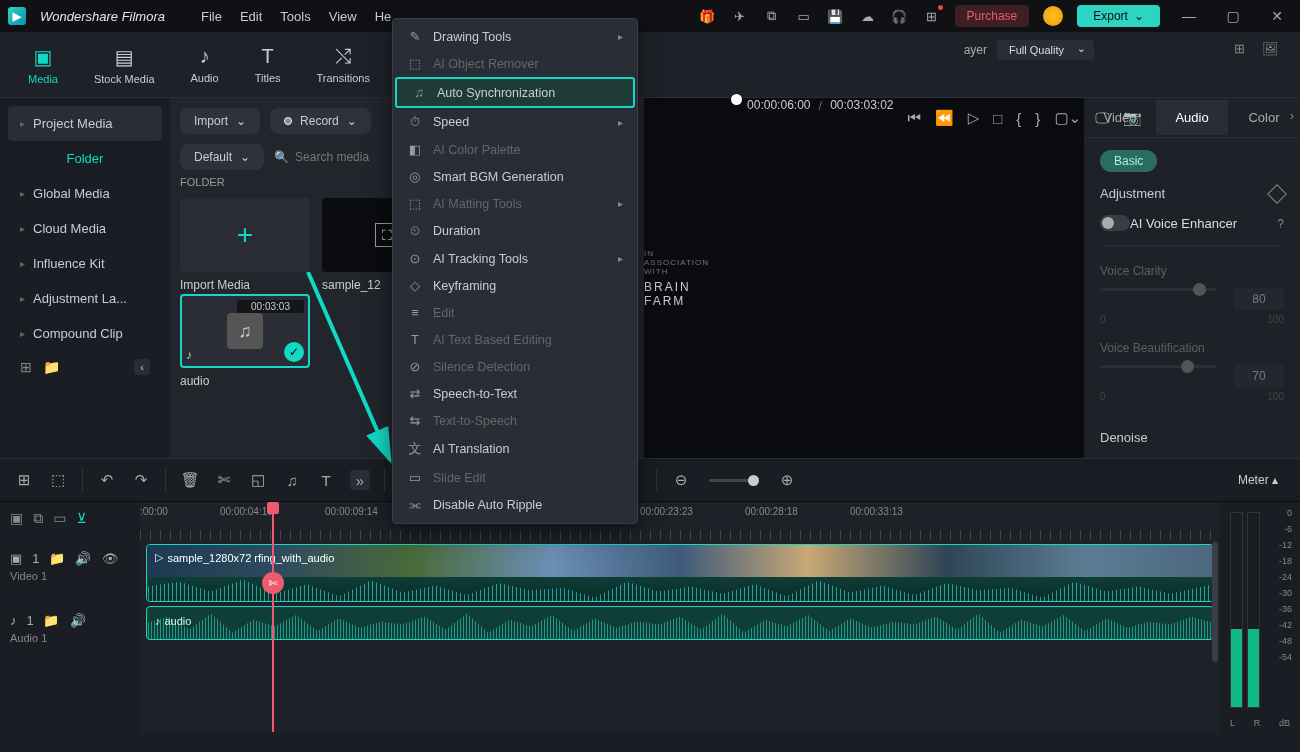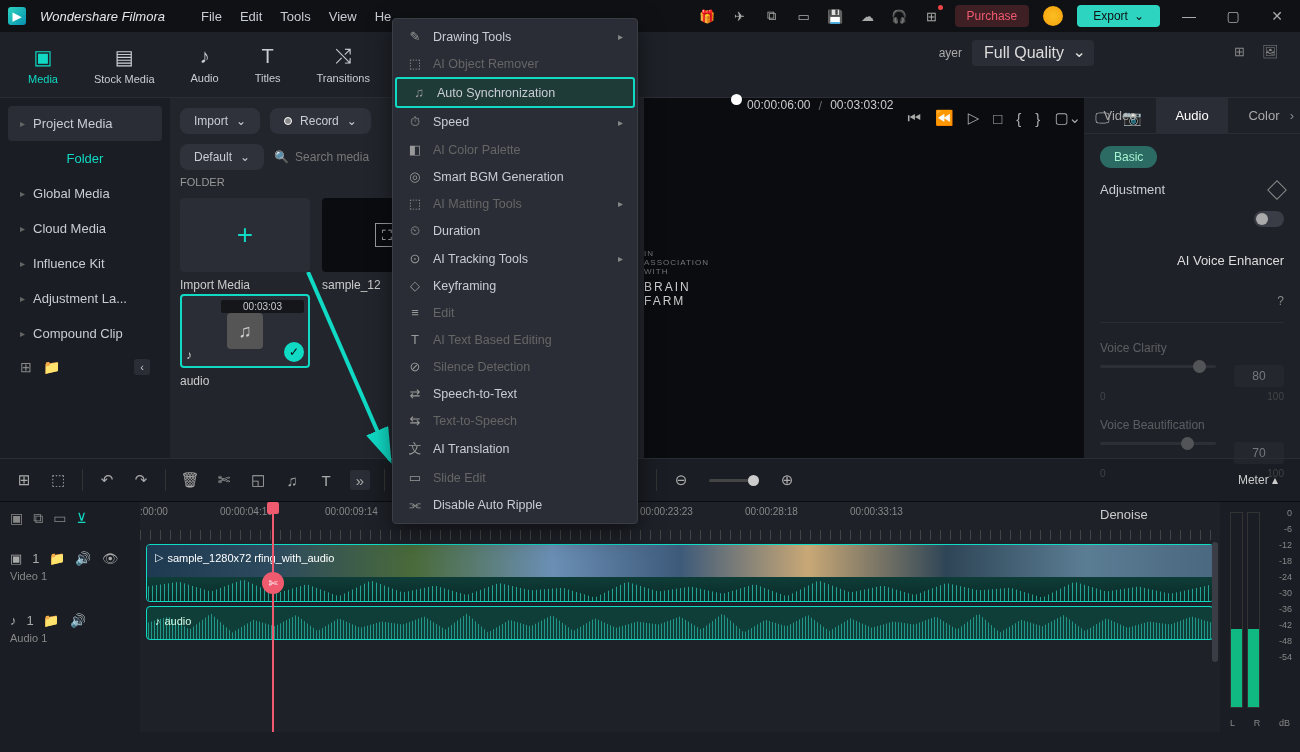--- a/index.html
+++ b/index.html
@@ -22,21 +22,21 @@
 
 
 .tool-row { height: 66px; background:#1e2128; display:flex; align-items:center; padding:0 20px; gap:20px; border-bottom:1px solid #2a2d35; }
 .tool-tab { display:flex;flex-direction:column;align-items:center;gap:4px;cursor:pointer;padding:4px 8px; }
 .tool-tab .ico { font-size:20px; color:#c8ccd4; }
 .tool-tab.active .ico, .tool-tab.active .lbl { color:#10d9c4; }
 .tool-tab .lbl { font-size:11px; }
 
 
 .subbar { position:absolute; top:40px; right:20px; display:flex; align-items:center;gap:10px; }
-.quality-sel { background:#2a2d35; padding:4px 30px 4px 12px; border-radius:4px; font-size:16px; position:relative; color:#ddd; }
+.quality-sel { background:#2a2d35; padding:4px 30px 4px 12px; border-radius:4px; font-size:11px; position:relative; color:#ddd; }
 .quality-sel::after { content:'⌄'; position:absolute; right:8px; top:2px; }
 .ayer { color:#aaa;font-size:12px; }
 .grid-ico, .pic-ico { width:18px;height:18px;color:#888;cursor:pointer; }
 
 
 .main { display:flex; height: 360px; }
 .sidebar { width:170px; background:#1a1d23; padding:8px; }
 .side-item { display:flex;align-items:center;gap:8px;padding:10px 12px;border-radius:4px;cursor:pointer;font-size:13px;color:#c8ccd4; }
 .side-item.head { background:#2a2d35; }
 .side-item.folder { color:#10d9c4; justify-content:center; }
@@ -49,21 +49,21 @@
 .def-row { display:flex;align-items:center;gap:10px;margin-bottom:6px; }
 .search-box { flex:1;display:flex;align-items:center;gap:6px;color:#777; font-size:12px; }
 .folder-label { font-size:11px;color:#999;margin:4px 0 10px; }
 .thumbs { display:flex;gap:12px;flex-wrap:wrap; }
 .thumb { width:130px; }
 .thumb-box { width:130px;height:74px;background:#2a2d35;border-radius:4px;display:flex;align-items:center;justify-content:center;position:relative;margin-bottom:6px; }
 .thumb-box.import { border:none; }
 .thumb-box .plus { font-size:28px;color:#10d9c4;font-weight:200; }
 .thumb-box.sample { background:#0a0c10; }
 .thumb-box.audio { border:2px solid #10d9c4;background:#2a2d35; }
-.thumb-box .dur { position:absolute;top:4px;right:4px;font-size:10px;background:rgba(0,0,0,.5);padding:1px 22px;border-radius:2px; }
+.thumb-box .dur { position:absolute;top:4px;right:4px;font-size:10px;background:rgba(0,0,0,.5);padding:1px 14px;border-radius:2px; }
 .thumb-box .check { position:absolute;bottom:4px;right:4px;width:20px;height:20px;background:#10d9c4;border-radius:50%;display:flex;align-items:center;justify-content:center;color:#0a0c10;font-size:12px; }
 .thumb-box .note-ico { width:36px;height:36px;background:#555;border-radius:4px;display:flex;align-items:center;justify-content:center;font-size:18px;color:#ccc; }
 .thumb-box .audio-flag { position:absolute;bottom:4px;left:4px;color:#ccc;font-size:12px; }
 .thumb-box .sample-ico { width:24px;height:24px;border:1px solid #999;display:flex;align-items:center;justify-content:center;color:#ccc;font-size:14px; }
 .thumb-lbl { font-size:12px;color:#ccc; }
 
 .side-bottom { display:flex;gap:12px;padding:8px 12px;align-items:center; }
 .side-bottom .ico { color:#888;cursor:pointer;font-size:14px; }
 .side-bottom .collapse { margin-left:auto;background:#2a2d35;padding:2px 6px;border-radius:3px;font-size:11px; }
 
@@ -83,21 +83,21 @@
 
 .right-panel { width:216px;background:#1e2128;display:flex;flex-direction:column; }
 .rp-tabs { display:flex;height:40px;align-items:center;border-bottom:1px solid #2a2d35;position:relative; }
 .rp-tab { flex:1;text-align:center;padding:10px 0;cursor:pointer;font-size:13px;color:#aaa; }
 .rp-tab.active { color:#fff;background:#2a2d35; }
 .rp-more { position:absolute;right:6px;top:10px;color:#888;cursor:pointer; }
 .rp-body { padding:12px 16px;flex:1; }
 .basic-pill { background:#2b6b64;color:#a7f3d0;padding:4px 14px;border-radius:12px;font-size:12px;display:inline-block;margin-bottom:14px; }
 .adj-row { display:flex;justify-content:space-between;align-items:center;margin-bottom:14px; }
 .adj-row .diamond { width:14px;height:14px;border:1px solid #888;transform:rotate(45deg); }
-.toggle-row { display:flex;align-items:flex-end;gap:26px;margin-bottom:18px;padding-bottom:14px;border-bottom:1px solid #2a2d35;flex-direction:column; }
+.toggle-row { display:flex;align-items:flex-end;gap:0;margin-bottom:18px;padding-bottom:14px;border-bottom:1px solid #2a2d35; }
 .toggle { width:30px;height:16px;background:#3a3d45;border-radius:8px;position:relative;cursor:pointer; }
 .toggle::after { content:'';position:absolute;left:2px;top:2px;width:12px;height:12px;background:#aaa;border-radius:50%; }
 .toggle-lbl { flex:1;font-size:13px;color:#ddd; }
 .help-ico { color:#888;font-size:12px; }
 .slider-grp { margin-bottom:16px;opacity:.5; }
 .slider-lbl { font-size:12px;color:#999;margin-bottom:10px; }
 .slider-row { display:flex;align-items:flex-start;gap:18px; }
 .slider-track { flex:1;height:3px;background:#3a3d45;border-radius:2px;position:relative; }
 .slider-thumb { position:absolute;top:-5px;width:13px;height:13px;background:#888;border-radius:50%; }
 .slider-val { width:50px;background:#2a2d35;text-align:center;padding:4px 0;border-radius:3px;font-size:12px; }

